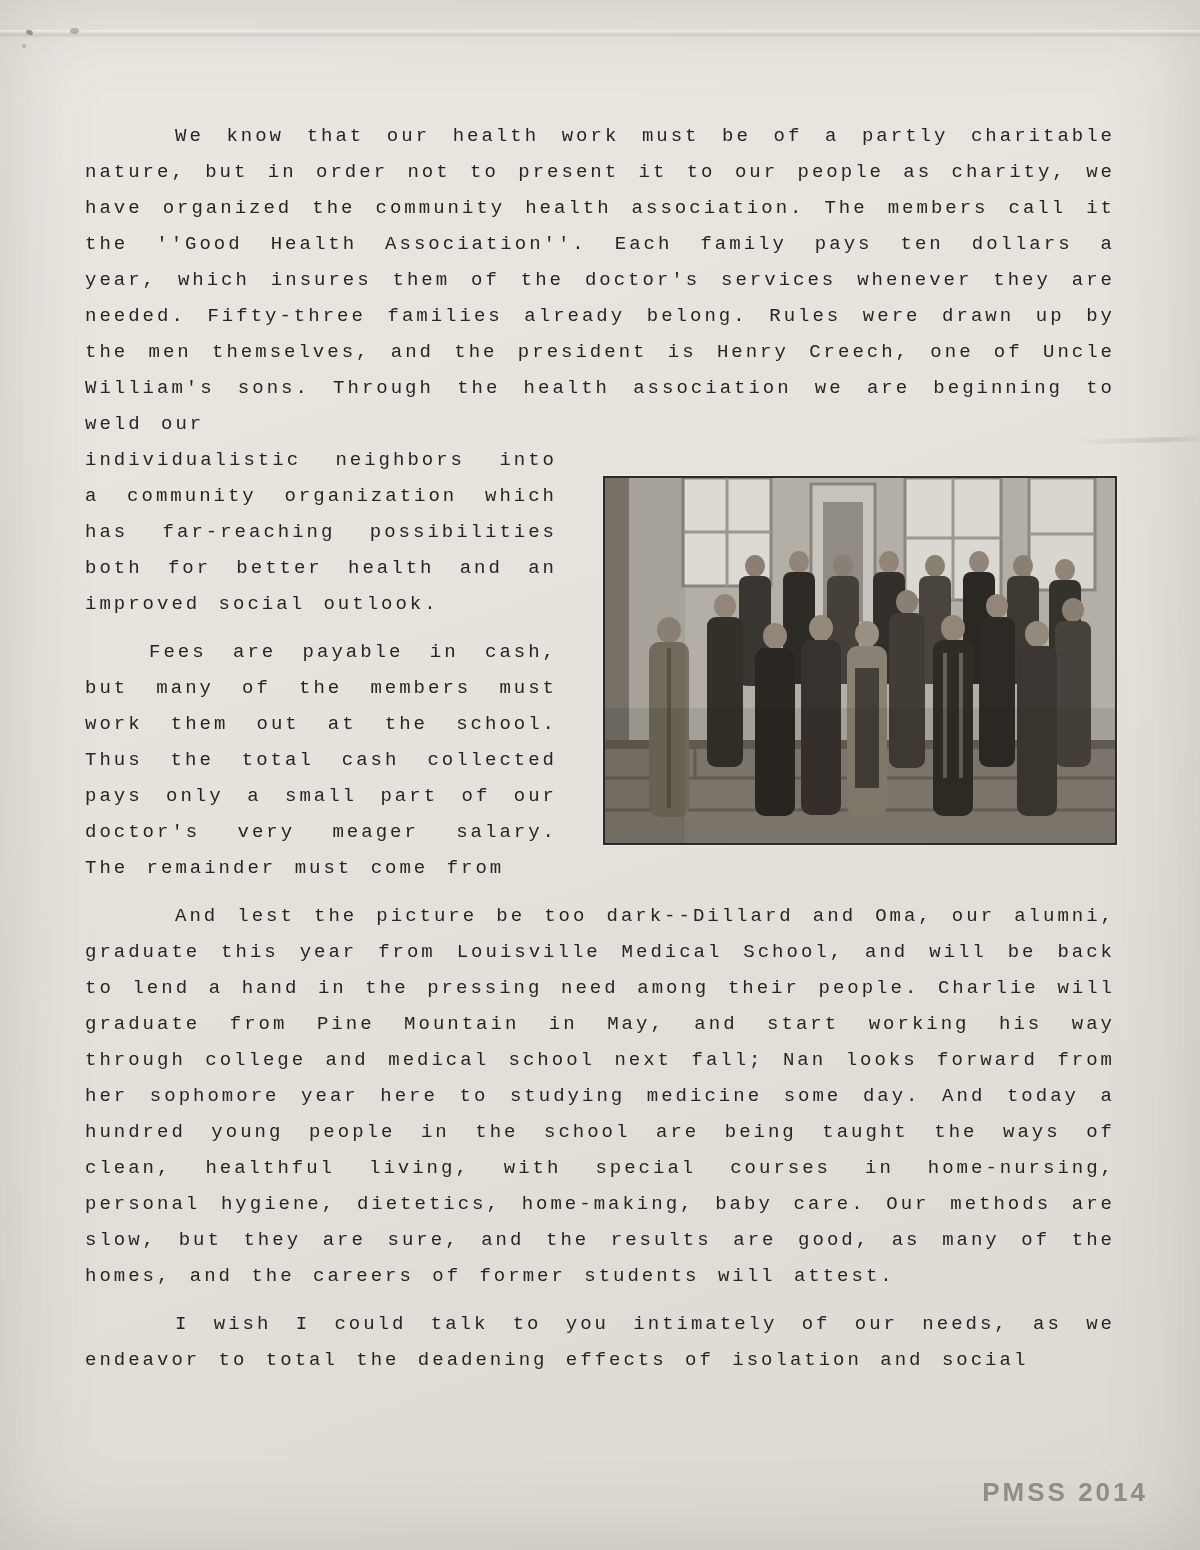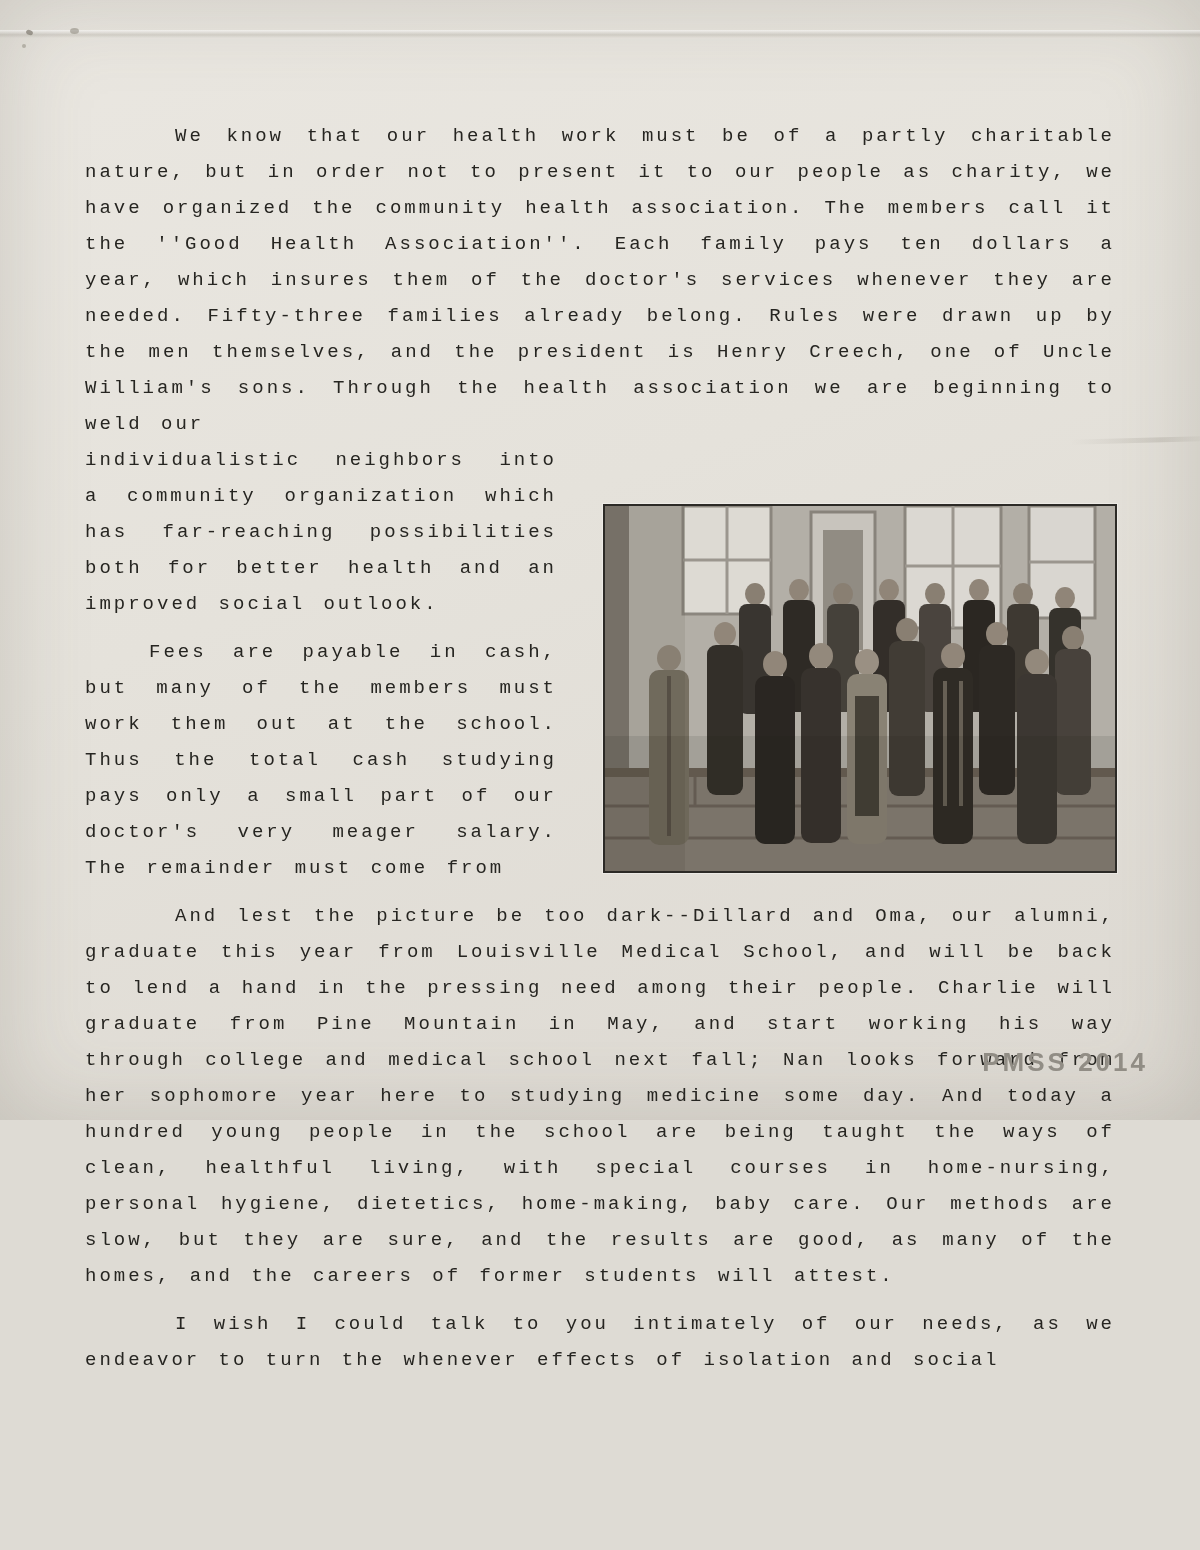--- a/index.html
+++ b/index.html
@@ -9,21 +9,21 @@
   body {
     width: 1200px;
     height: 1550px;
     overflow: hidden;
     font-family: "Liberation Mono", "DejaVu Sans Mono", monospace;
     background: #dedbd4;
   }
   .paper {
     position: relative;
     width: 1200px;
-    height: 1120px;
+    height: 1550px;
     background: linear-gradient(160deg, #eae7e1 0%, #e5e2db 45%, #ddd9d2 100%);
     box-shadow: inset 0 0 90px rgba(95, 90, 78, 0.22);
   }
   .crease-top {
     position: absolute;
     top: 30px;
     left: 0;
     width: 100%;
     height: 8px;
     background: linear-gradient(180deg, rgba(255,255,255,0.55) 0%, rgba(110,104,92,0.16) 60%, rgba(110,104,92,0) 100%);
@@ -66,21 +66,21 @@
     margin-top: 12px;
   }
   .indent {
     text-indent: 90px;
   }
   .col-indent {
     text-indent: 64px;
   }
   .wrap-row {
     display: flex;
-    align-items: flex-end;
+    align-items: center;
     column-gap: 46px;
     margin-top: 0;
   }
   .left-col {
     flex: 1 1 auto;
     min-width: 0;
   }
   .photo-figure {
     flex: 0 0 512px;
     width: 512px;
@@ -134,21 +134,21 @@
   <div class="speck speck-3"></div>
 
   <div class="content">
 
     <p class="para indent">We know that our health work must be of a partly charitable nature, but in order not to present it to our people as charity, we have organized the community health association.  The members call it the ''Good Health Association''.  Each family pays ten dollars a year, which insures them of the doctor's services whenever they are needed. Fifty-three families already belong.  Rules were drawn up by the men themselves, and the president is Henry Creech, one of Uncle William's sons.  Through the health association we are beginning to weld our</p>
 
     <div class="wrap-row">
 
       <div class="left-col">
         <p class="para">individualistic neighbors into a community organization which has far-reaching possibilities both for better health and an improved social outlook.</p>
-        <p class="para col-indent">Fees are payable in cash, but many of the members must work them out at the school. Thus the total cash studying pays only a small part of our doctor's very meager salary. The remainder must come from</p>
+        <p class="para col-indent">Fees are payable in cash, but many of the members must work them out at the school. Thus the total cash collected pays only a small part of our doctor's very meager salary. The remainder must come from</p>
       </div>
 
       <figure class="photo-figure">
         <div class="photo">
           <svg viewBox="0 0 510 365" preserveAspectRatio="none">
 
             <rect x="0" y="0" width="510" height="365" fill="#bcb8b0"></rect>
             <rect x="0" y="0" width="24" height="365" fill="#837e74"></rect>
 
             <rect x="78" y="0" width="88" height="108" fill="#e8e6df" stroke="#918d84" stroke-width="3"></rect>
@@ -226,19 +226,19 @@
         </div>
         <figcaption class="caption">
         </figcaption>
       </figure>
 
     </div>
 
 
     <p class="para indent para-gap">And lest the picture be too dark--Dillard and Oma, our alumni, graduate this year from Louisville Medical School, and will be back to lend a hand in the pressing need among their people.  Charlie will graduate from Pine Mountain in May, and start working his way through college and medical school next fall; Nan looks forward from her sophomore year here to studying medicine some day.  And today a hundred young people in the school are being taught the ways of clean, healthful living, with special courses in home-nursing, personal hygiene, dietetics, home-making, baby care.  Our methods are slow, but they are sure, and the results are good, as many of the homes, and the careers of former students will attest.</p>
 
-    <p class="para indent para-gap">I wish I could talk to you intimately of our needs, as we endeavor to turn the whenever effects of isolation and social</p>
+    <p class="para indent para-gap">I wish I could talk to you intimately of our needs, as we endeavor to total the deadening effects of isolation and social</p>
 
   </div>
 
   <div class="watermark">PMSS 2014</div>
 
 </div>
 
 </body></html>

